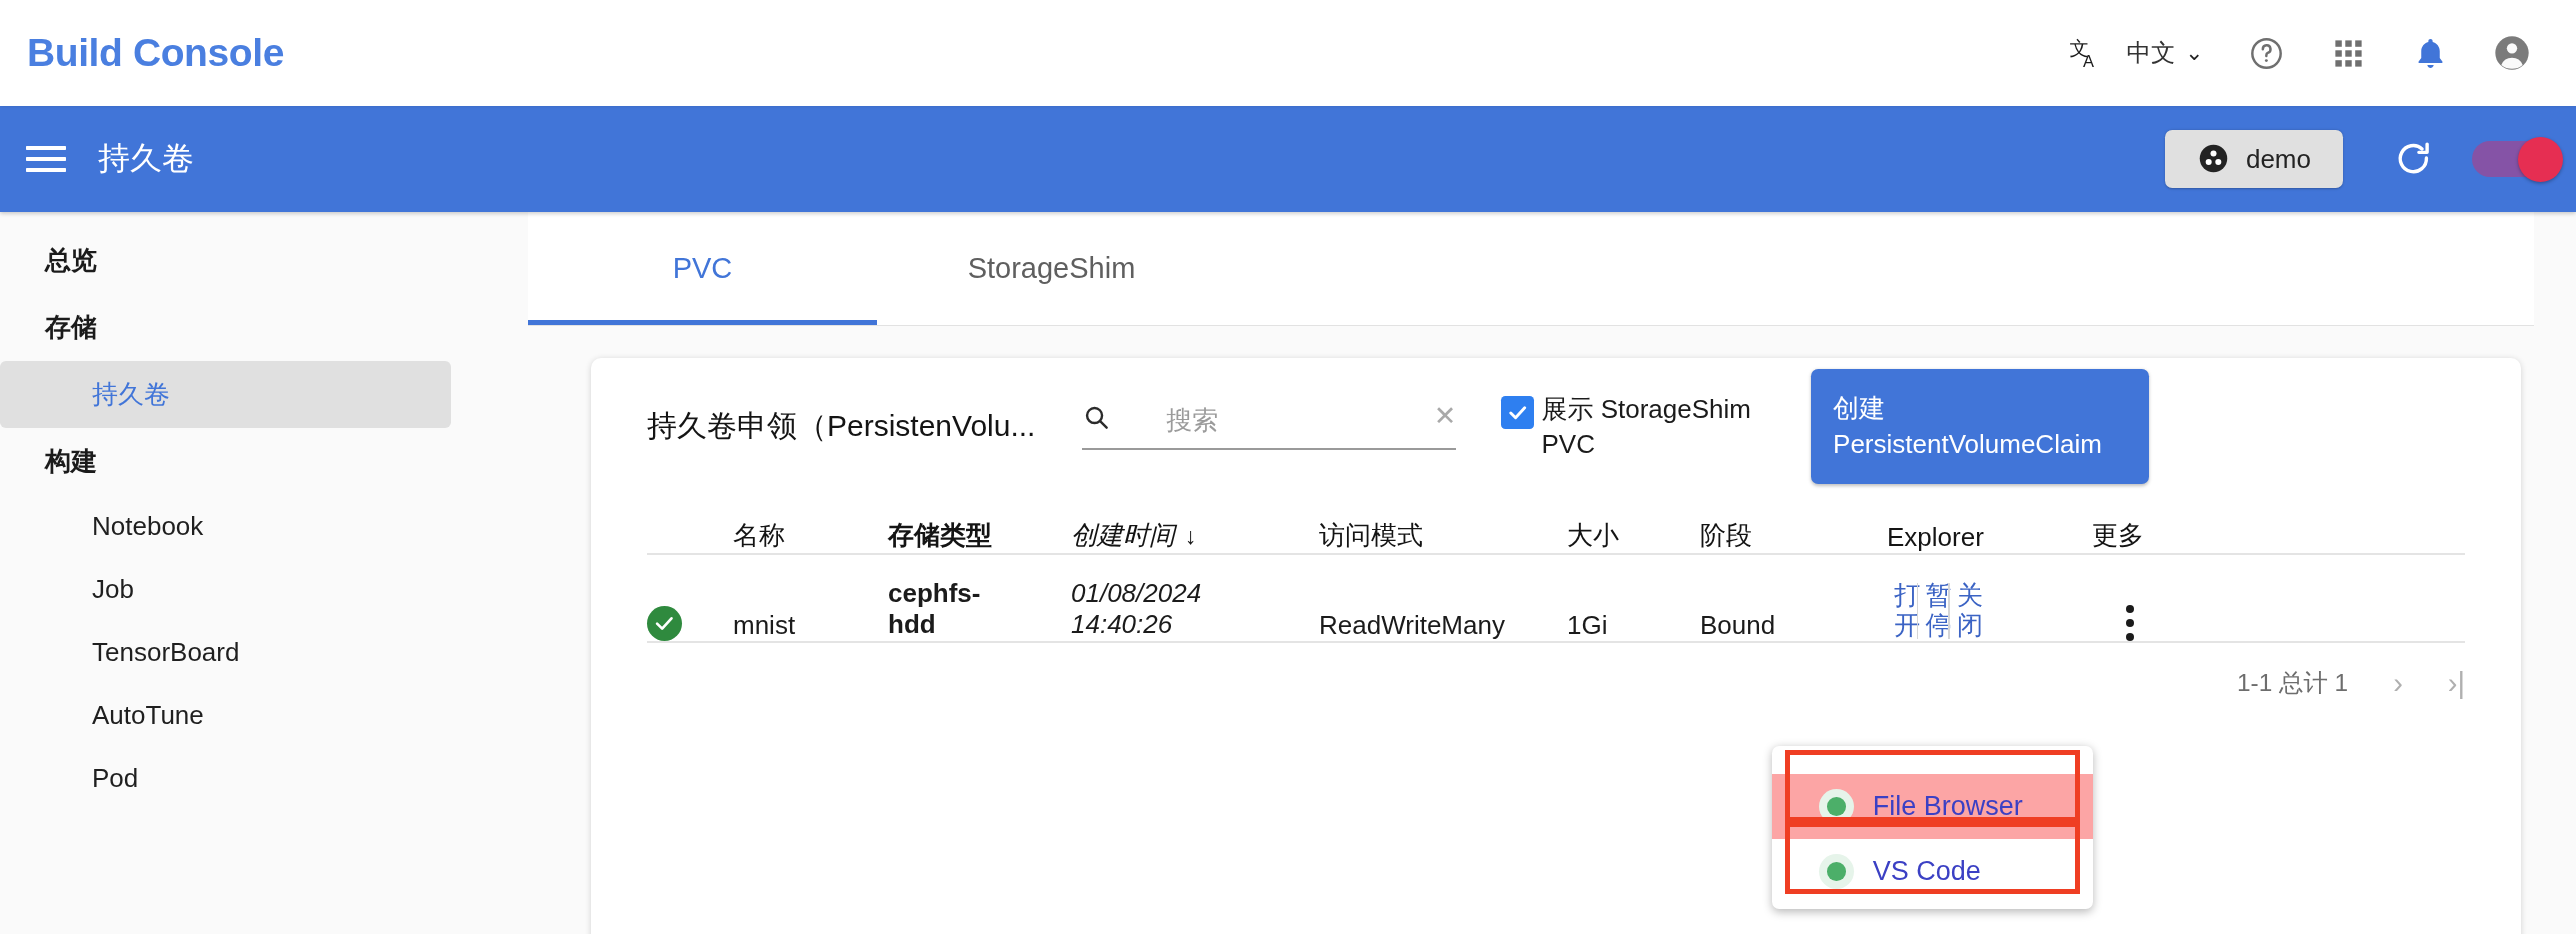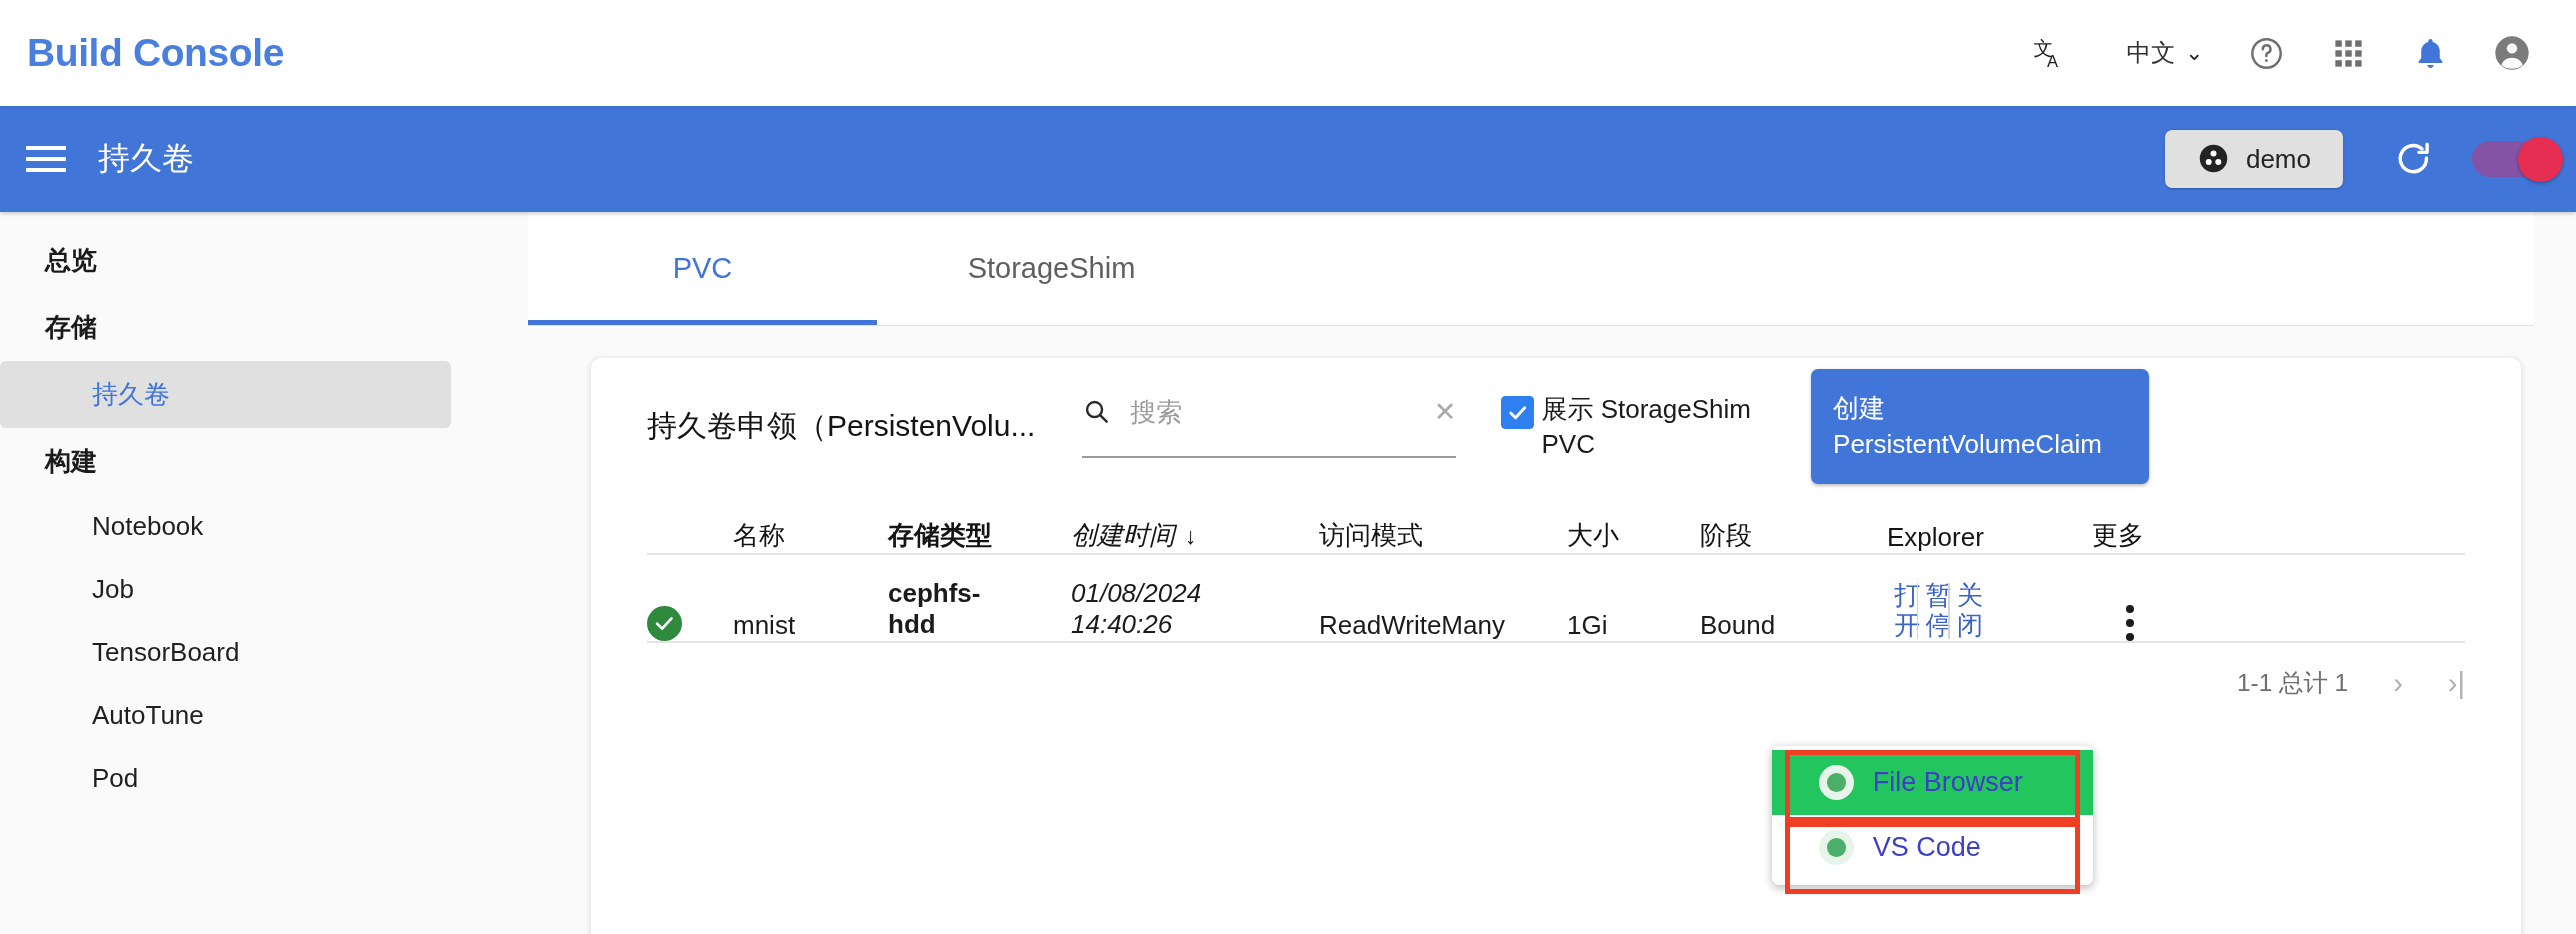--- a/index.html
+++ b/index.html
@@ -37,21 +37,21 @@
   }
   .ticon {
     display: flex; align-items: center; justify-content: center;
     width: 62px; height: 62px;
     cursor: pointer;
   }
   .lang-group {
     display: flex; align-items: center; gap: 10px;
     cursor: pointer; padding: 0 7.2px;
   }
-  .lang-label { font-size: 24.4px; color: #333; white-space: nowrap; margin-left: 36px; }
+  .lang-label { font-size: 24.4px; color: #333; white-space: nowrap; }
   .chev { font-size: 21.6px; color: #222; line-height: 1; }
 
   
   .appbar {
     position: absolute; left: 0; top: 106px;
     width: 2576px; height: 106px;
     background: #4175d8;
     display: flex; align-items: center;
     z-index: 5;
     box-shadow: 0 2.2px 4.3px rgba(0,0,0,0.22);
@@ -176,23 +176,24 @@
   }
   .card-title {
     margin-left: 56px;
     font-size: 30px; color: #141414;
     white-space: nowrap;
     max-width: 518px; overflow: hidden;
   }
   .search-box {
     margin-left: 47px;
     width: 374px;
-    display: flex; align-items: center;
+    display: flex; 
     border-bottom: 2.2px solid #9a9a9a;
-    padding-bottom: 26px;
+    padding-bottom: 10px;
+    gap: 36px;
   }
   .search-ph {
     flex: 1; font-size: 26px; color: #9b9b9b;
     margin-left: 18.7px; white-space: nowrap;
   }
   .clear-x { font-size: 27px; color: #a9a9a9; cursor: pointer; line-height: 1; }
 
   .chk-wrap {
     margin-left: 45px;
     display: flex; align-items: flex-start; gap: 7px;
@@ -275,21 +276,21 @@
     box-shadow: 0 2.9px 10px rgba(0,0,0,0.28);
     padding: 4.3px 0;
     z-index: 20;
   }
   .menu-item {
     display: flex; align-items: center; gap: 18.7px;
     height: 65px; padding-left: 47px;
     font-size: 27px; color: #3b40c4;
     cursor: pointer; white-space: nowrap;
   }
-  .menu-item.hover { background: #22c55e; }
+  .menu-item.hover { background: #fca5a5; margin-top: 24px; }
   .dot-wrap {
     width: 35px; height: 35px; border-radius: 50%;
     background: #e6f4ea;
     display: flex; align-items: center; justify-content: center;
     flex: none;
   }
   .dot { width: 18.7px; height: 18.7px; border-radius: 50%; background: #4caf69; }
 
   .hl-box {
     position: absolute;

